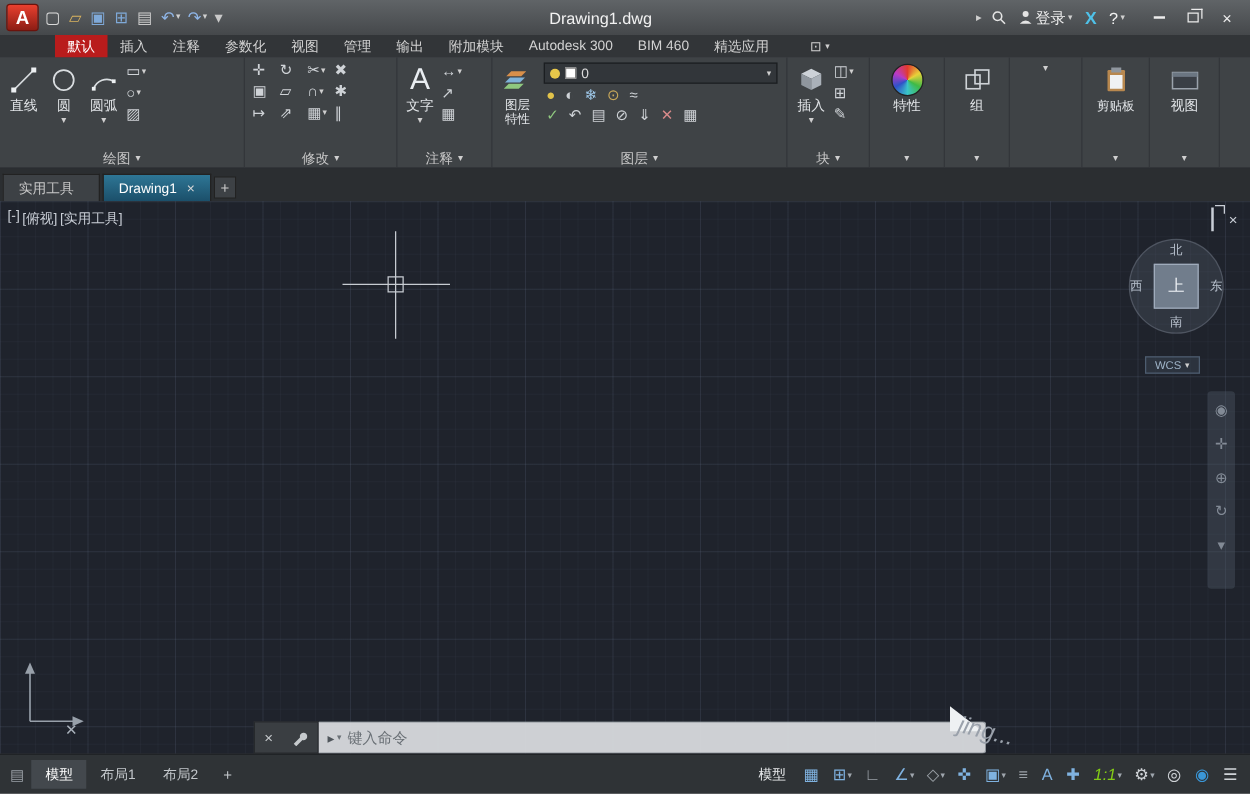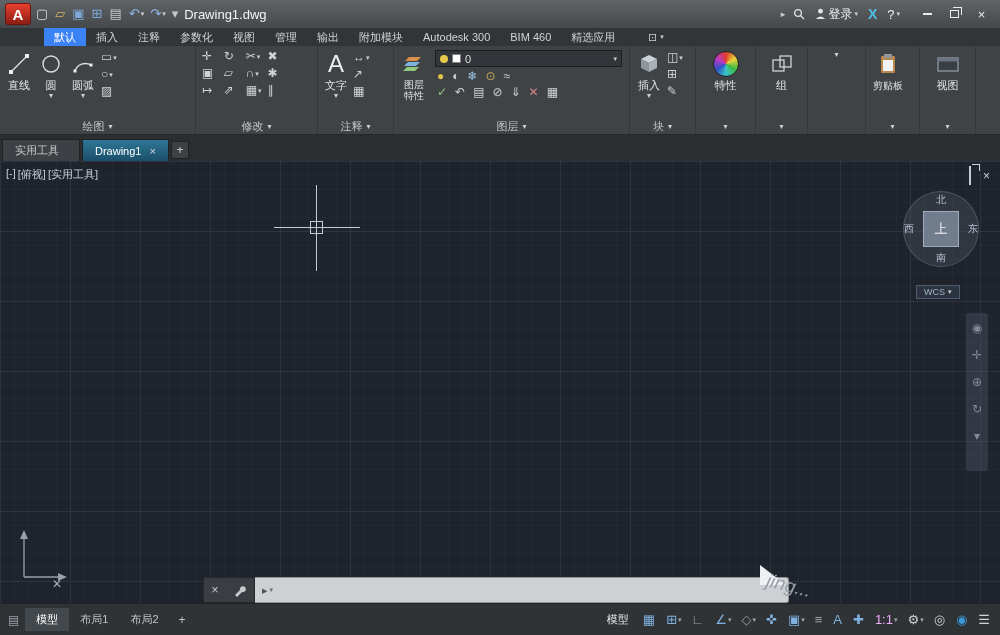--- a/index.html
+++ b/index.html
@@ -9,42 +9,42 @@
 
   
   .titlebar { position:absolute; left:0; top:0; width:1000px; height:28px;
     background:linear-gradient(#606467,#45484b); display:flex; align-items:center; gap:2px; padding:0 5px; }
   .app-logo { width:26px; height:22px; border-radius:3px; background:linear-gradient(#e8402f,#8d1d14);
     border:1px solid #6c130c; color:#fff; font-weight:bold; font-size:15px;
     display:flex; align-items:center; justify-content:center; flex:0 0 auto; }
   .qat { display:flex; align-items:center; }
   .qat-btn { display:flex; align-items:flex-end; padding:2px 3px; font-size:13px; line-height:14px; }
   .qat-btn .caret { font-size:7px; margin-left:1px; color:#cfcfcf; }
-  .tb-title { flex:1; text-align:left; color:#f2f2f2; font-size:13px; white-space:nowrap; overflow:hidden; }
+  .tb-title { flex:1; text-align:center; color:#f2f2f2; font-size:13px; white-space:nowrap; overflow:hidden; }
   .tb-pre-caret { color:#cfcfcf; font-size:9px; padding:0 2px; }
   .search-input { width:152px; height:17px; background:#757575; border:1px solid #3d3d3d; border-bottom-color:#8c8c8c;
     color:#2c2c2c; font-size:11px; padding:0 5px; font-family:inherit; }
   .search-input::placeholder { color:#3c3c3c; }
   .tb-ic { display:flex; align-items:center; gap:2px; padding:0 4px; color:#e6e6e6; font-size:12px; }
   .signin { color:#f0f0f0; font-size:12px; }
   .x-logo { color:#4fc1e8; font-weight:bold; font-size:14px; }
   .help { color:#f0f0f0; font-size:13px; }
   .caret { font-size:7px; color:#cfcfcf; }
   .win-controls { display:flex; margin-left:8px; }
   .win-btn { width:27px; height:20px; display:flex; align-items:center; justify-content:center; color:#ececec; font-size:13px; }
   .min-shape { width:9px; height:2px; background:#ececec; }
   .restore-shape { width:9px; height:8px; border:1px solid #ececec; position:relative; }
   .restore-shape::before { content:""; position:absolute; left:2px; top:-4px; width:8px; height:7px;
     border:1px solid #ececec; border-left:none; border-bottom:none; }
 
   
   .tabrow { position:absolute; left:0; top:28px; width:1000px; height:18px; background:#323538;
     display:flex; align-items:stretch; padding-left:44px; }
   .rtab { padding:0 10px; display:flex; align-items:center; font-size:11px; color:#d2d2d2; white-space:nowrap; }
-  .rtab.active { background:#3b82f6; color:#ffffff; }
+  .rtab.active { background:#b91c1c; color:#ffffff; }
   .ribbon-opts { display:flex; align-items:center; gap:3px; margin-left:8px; color:#cfcfcf; font-size:11px; }
 
   
   .ribbon { position:absolute; left:0; top:46px; width:1000px; height:89px; background:#3f4346;
     display:flex; border-bottom:1px solid #26292c; }
   .panel { border-right:1px solid #33363a; display:flex; flex-direction:column; flex:0 0 auto; }
   .panel-body { flex:1; display:flex; padding:2px 3px 0; }
   .panel-cap { height:16px; display:flex; align-items:center; justify-content:center; gap:4px;
     font-size:11px; color:#c6c6c6; }
   .panel-cap .caret { font-size:8px; }
@@ -591,21 +591,21 @@
       </div>
     </div>
 
     <div class="panel" style="width:58px">
       <div class="panel-cap">
         <span class="caret">▾</span>
       </div>
     </div>
 
     <div class="panel" style="width:54px">
-      <div class="panel-body" style="justify-content:flex-start">
+      <div class="panel-body" style="justify-content:center">
         <div class="big-btn">
           <span class="icon-area">
             <svg width="24" height="24" viewBox="0 0 24 24">
               <rect x="5" y="4" width="14" height="17" rx="1" fill="#b8884f"></rect>
               <rect x="8" y="2" width="8" height="4" fill="#8f969e"></rect>
               <rect x="7" y="8" width="10" height="11" fill="#f0f2f4"></rect>
             </svg>
             </span>
           <span class="lbl" style="font-size:10px">剪贴板</span>
         </div>
@@ -714,20 +714,21 @@
           <svg width="13" height="13" viewBox="0 0 13 13">
             <path d="M2 11 L7 6 A3 3 0 1 1 9 8 L4 13 Z" fill="#c6cacd"></path>
           </svg>
         </span>
       </div>
       <div class="cmd-line">
         <span class="cmd-prompt">
           <span>▸</span>
           <span class="caret">▾</span>
         </span>
+        <input class="cmd-input" placeholder="键入命令" style="">
       </div>
     </div>
 
     <div class="watermark-tri"></div>
     <div class="watermark-txt">jing...</div>
   </div>
 
   <div class="statusbar">
     <span class="lt-icon">▤</span>
     <div class="ltabs">
@@ -788,21 +789,21 @@
             <span style="color: rgb(127, 178, 224);">A</span>
             <span class="caret"></span>
           </span>
 
           <span class="sb-ic">
             <span style="color: rgb(127, 178, 224);">✚</span>
             <span class="caret"></span>
           </span>
 
           <span class="sb-ic">
-            <span style="color: #f0abfc;">1:1</span>
+            <span style="color: #84cc16; font-style: italic;">1:1</span>
             <span class="caret">▾</span>
           </span>
 
           <span class="sb-ic">
             <span style="color: rgb(207, 211, 215);">⚙</span>
             <span class="caret">▾</span>
           </span>
 
           <span class="sb-ic">
             <span style="color: rgb(207, 211, 215);">◎</span>

